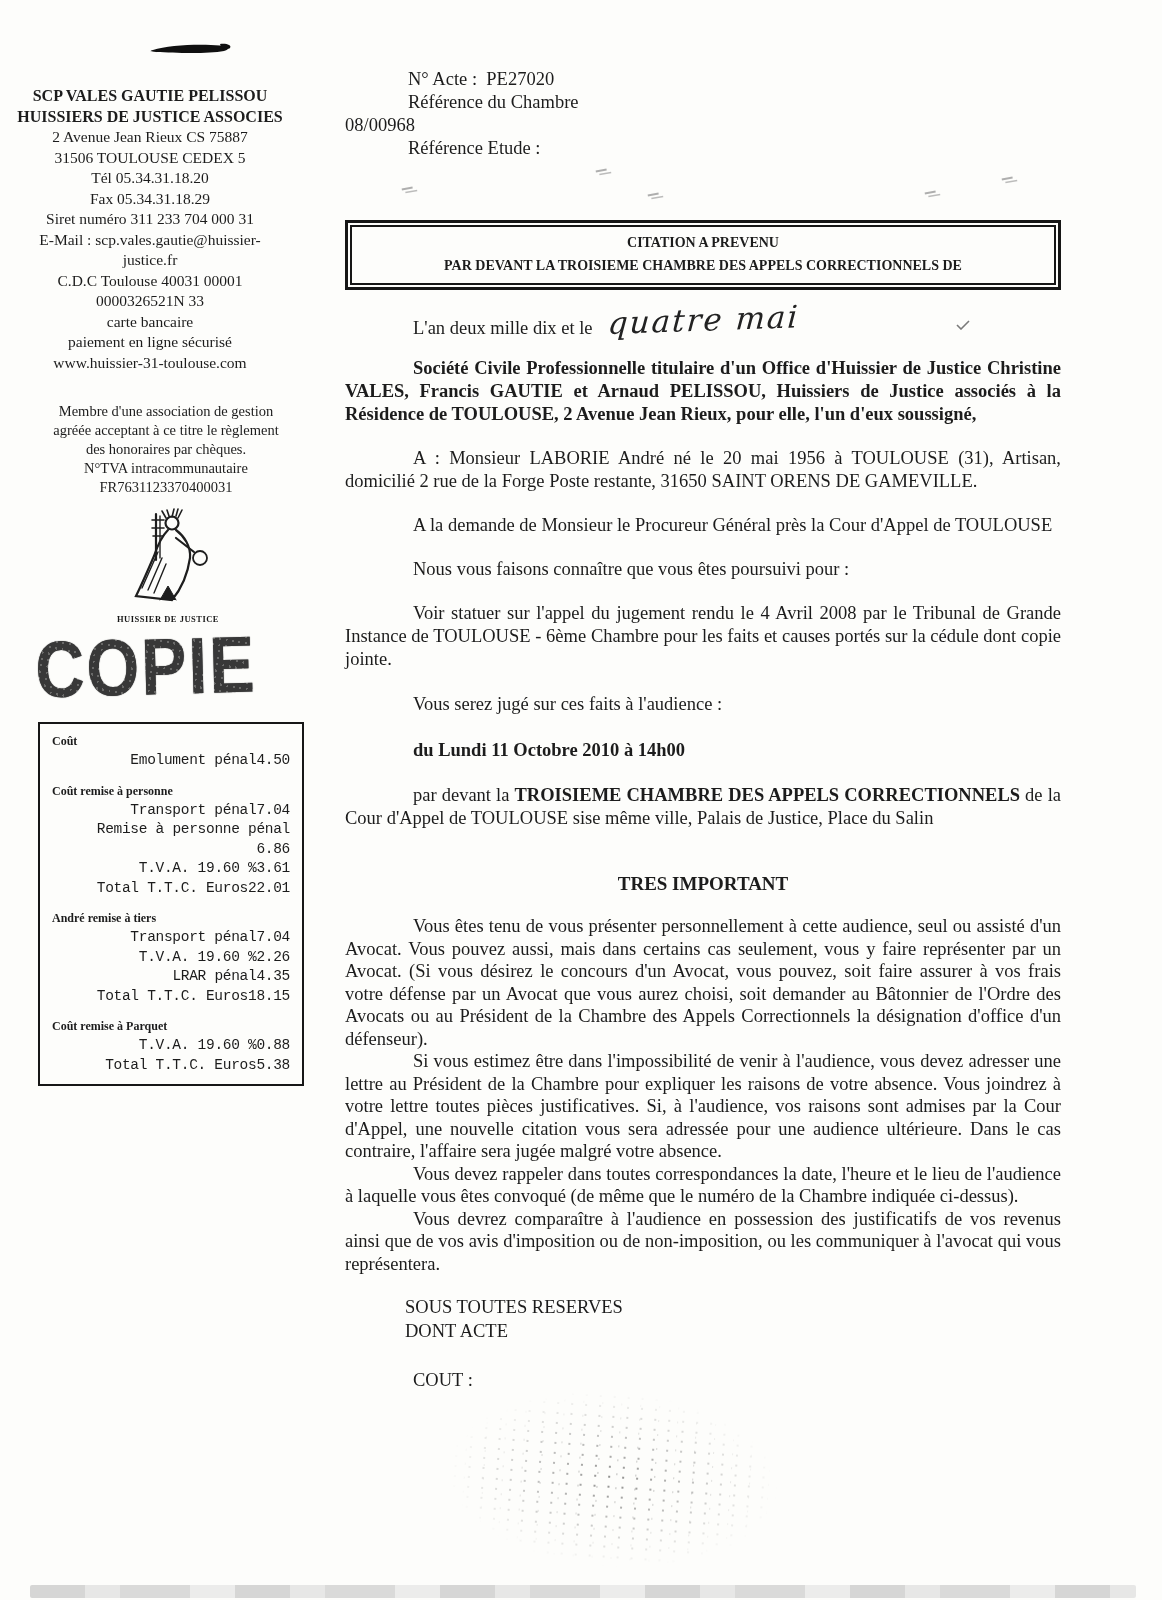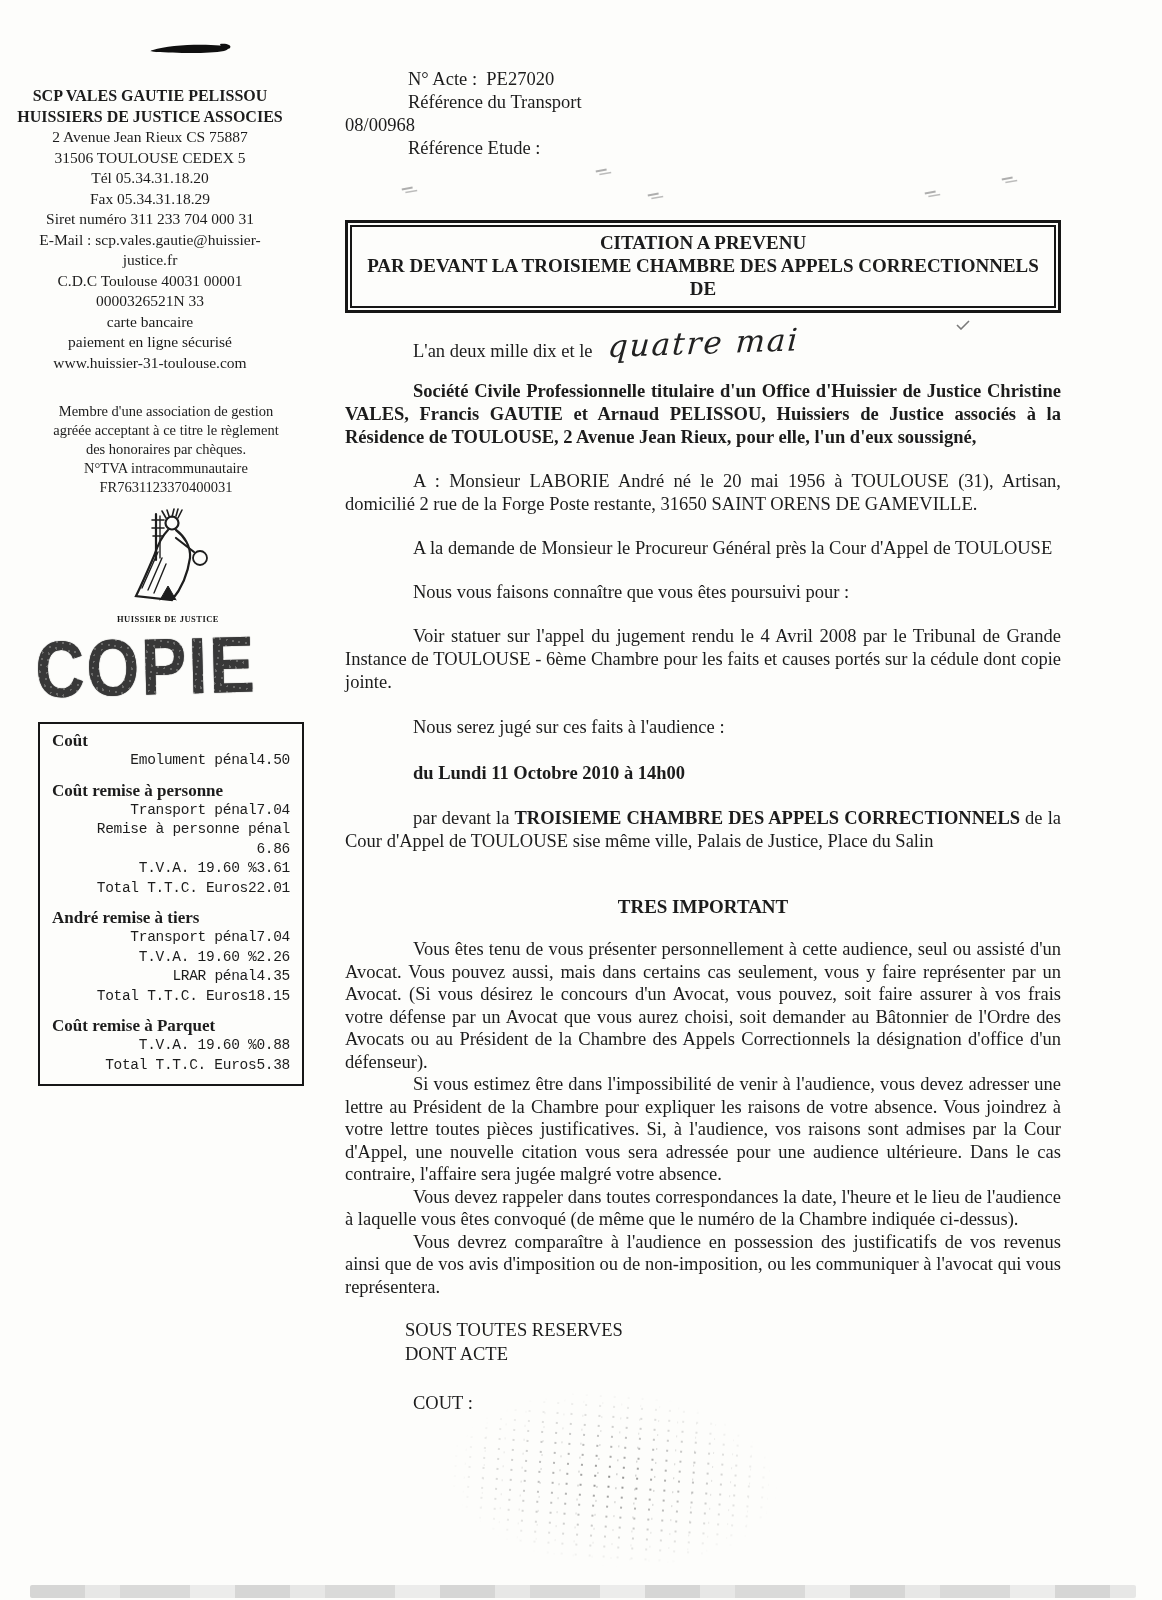--- a/index.html
+++ b/index.html
@@ -48,39 +48,39 @@
     text-shadow: 0 0 1px #444;
   }
 
   .cost-box {
     position: absolute; left: 38px; top: 722px; width: 266px;
     border: 2px solid #171717; padding: 7px 12px 9px 12px;
     background: #fdfdfb;
   }
   .cost-section { margin-top: 10px; }
   .cost-section:first-child { margin-top: 0; }
-  .cost-title { font-family: "Liberation Serif", serif; font-weight: 700; font-size: 17px; line-height: 20px; }
+  .cost-title { font-family: "Liberation Serif", serif; font-weight: 700; font-size: 12px; line-height: 20px; }
   .cost-row {
     display: flex; justify-content: flex-end;
     font-family: "Liberation Mono", monospace; font-size: 14.5px; line-height: 19.5px;
     letter-spacing: -0.3px;
   }
   .cost-row .cv { text-align: right; }
 
   
   .right-col { position: absolute; left: 345px; top: 68px; width: 716px; font-size: 18.5px; line-height: 23px; }
 
   .refs { }
   .refs .ref-line { margin-left: 63px; }
   .refs .ref-line.noml { margin-left: 0; }
 
   .title-box { margin-top: 60px; border: 3px solid #161616; padding: 2px; background: #fdfdfb; }
   .title-box-inner {
     border: 2px solid #161616; padding: 4px 6px 6px 6px;
-    text-align: center; font-weight: 700; font-size: 19px; line-height: 23px;
+    text-align: center; font-weight: 700; font-size: 14px; line-height: 23px;
   }
 
   .date-line { margin-top: 18px; margin-left: 68px; line-height: 30px; white-space: nowrap; }
   .handwritten {
     display: inline-block; margin-left: 14px;
     font-family: "DejaVu Serif", serif; font-style: italic;
     font-size: 31px; letter-spacing: 2px; color: #222;
     transform: rotate(-2deg) skewX(-6deg); transform-origin: left bottom;
   }
 
@@ -245,21 +245,21 @@
           <span class="cl">Total T.T.C. Euros</span>
           <span class="cv">5.38</span>
         </div>
     </div>
   </div>
 
   <div class="right-col">
 
     <div class="refs">
       <div class="ref-line"><span>N° Acte :</span>&nbsp;&nbsp;<span>PE27020</span></div>
-      <div class="ref-line">Référence du Transport</div>
+      <div class="ref-line">Référence du Chambre</div>
       <div class="ref-line noml">08/00968</div>
       <div class="ref-line">Référence Etude :</div>
     </div>
 
     <div class="title-box">
       <div class="title-box-inner">
         <div>CITATION A PREVENU</div>
         <div>PAR DEVANT LA TROISIEME CHAMBRE DES APPELS CORRECTIONNELS DE</div>
       </div>
     </div>
@@ -271,21 +271,21 @@
     <p class="para bold" style="margin-top:14px;">Société Civile Professionnelle titulaire d'un Office d'Huissier de Justice Christine VALES, Francis GAUTIE et Arnaud PELISSOU, Huissiers de Justice associés à la Résidence de TOULOUSE, 2 Avenue Jean Rieux, pour elle, l'un d'eux soussigné,</p>
 
     <p class="para mt">A : Monsieur LABORIE André né le 20 mai 1956 à TOULOUSE (31), Artisan, domicilié 2 rue de la Forge Poste restante, 31650 SAINT ORENS DE GAMEVILLE.</p>
 
     <p class="para mt">A la demande de Monsieur le Procureur Général près la Cour d'Appel de TOULOUSE</p>
 
     <p class="para mt">Nous vous faisons connaître que vous êtes poursuivi pour :</p>
 
     <p class="para mt">Voir statuer sur l'appel du jugement rendu le 4 Avril 2008 par le Tribunal de Grande Instance de TOULOUSE - 6ème Chambre pour les faits et causes portés sur la cédule dont copie jointe.</p>
 
-    <p class="para mt2">Nous serez jugé sur ces faits à l'audience :</p>
+    <p class="para mt2">Vous serez jugé sur ces faits à l'audience :</p>
 
     <p class="para bold ml" style="margin-top:23px;">du Lundi 11 Octobre 2010 à 14h00</p>
 
     <p class="para mt2"><span>par devant la </span><span class="bold">TROISIEME CHAMBRE DES APPELS CORRECTIONNELS</span><span> de la Cour d'Appel de TOULOUSE sise même ville, Palais de Justice, Place du Salin</span></p>
 
     <div class="important-heading">TRES IMPORTANT</div>
 
     <div class="important-block">
       <p class="para">Vous êtes tenu de vous présenter personnellement à cette audience, seul ou assisté d'un Avocat. Vous pouvez aussi, mais dans certains cas seulement, vous y faire représenter par un Avocat. (Si vous désirez le concours d'un Avocat, vous pouvez, soit faire assurer à vos frais votre défense par un Avocat que vous aurez choisi, soit demander au Bâtonnier de l'Ordre des Avocats ou au Président de la Chambre des Appels Correctionnels la désignation d'office d'un défenseur).</p>
       <p class="para">Si vous estimez être dans l'impossibilité de venir à l'audience, vous devez adresser une lettre au Président de la Chambre pour expliquer les raisons de votre absence. Vous joindrez à votre lettre toutes pièces justificatives. Si, à l'audience, vos raisons sont admises par la Cour d'Appel, une nouvelle citation vous sera adressée pour une audience ultérieure. Dans le cas contraire, l'affaire sera jugée malgré votre absence.</p>

